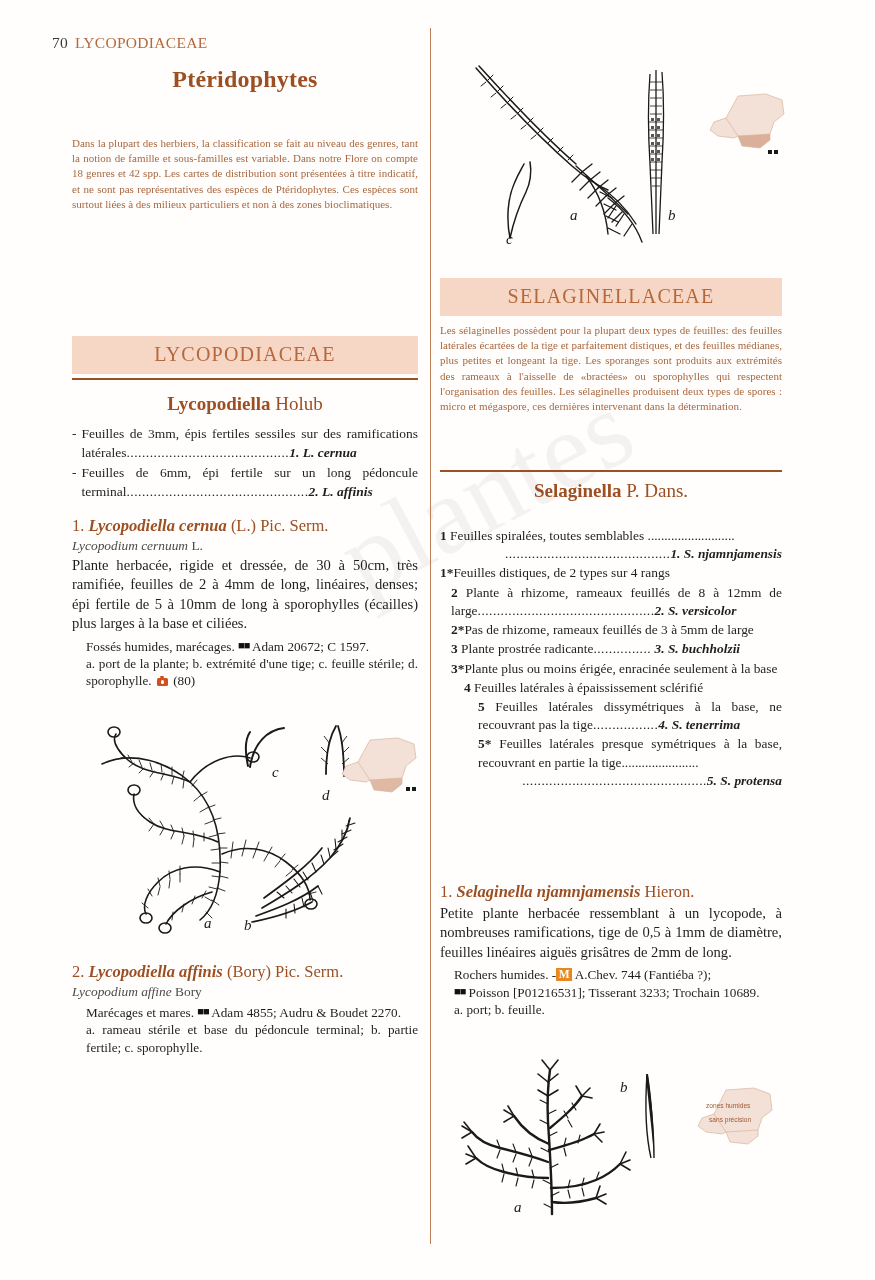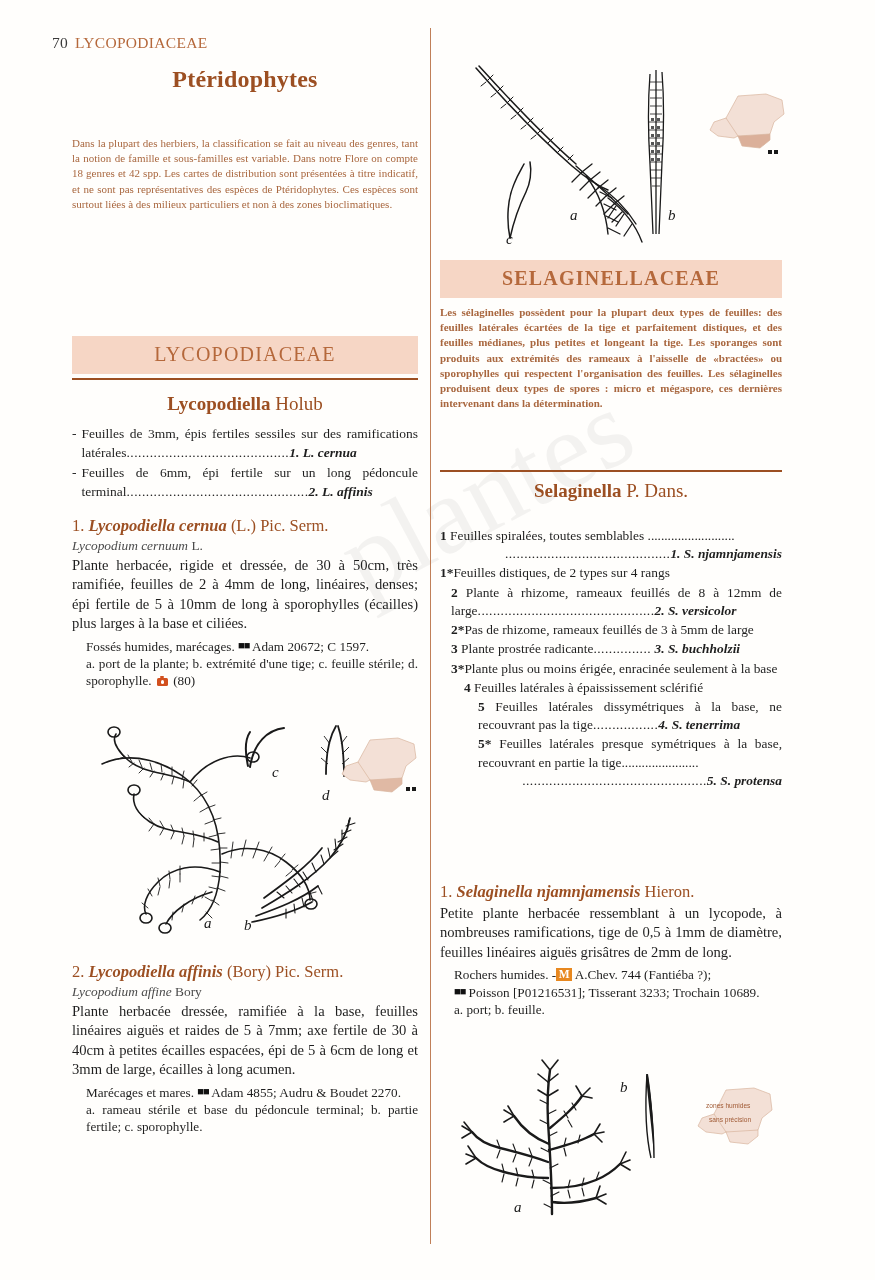--- a/index.html
+++ b/index.html
@@ -317,21 +317,20 @@
   <div class="col col-left" style="top:958px;">
     <div class="sp-head">
       <span class="num">2.</span>
       <span class="binom">Lycopodiella affinis</span>
       <span class="auth">(Bory) Pic. Serm.</span>
     </div>
     <div class="syn">
       <span>Lycopodium affine</span>
       <span class="nonital">Bory</span>
     </div>
-    <div class="descr">Plante herbacée dressée, ramifiée à la base, feuilles linéaires aiguës et raides de 5 à 7mm; axe fertile de 30 à 40cm à petites écailles espacées, épi de 5 à 6cm de long et 3mm de large, écailles à long acumen.</div>
     <div class="notes">
       <span>Marécages et mares.</span>
       <span class="dd">■■</span>
       <span>Adam 4855; Audru &amp; Boudet 2270.</span><br>
       <span>a. rameau stérile et base du pédoncule terminal; b. partie fertile; c. sporophylle.</span>
     </div>
   </div>
 
   <div class="fig" style="left:448px;top:58px;">
     <svg width="250" height="188" viewBox="0 0 250 188">
@@ -438,21 +437,21 @@
         <path d="M18 30 L6 34 L2 42 L10 48 L26 50 L30 48 Z"></path>
         <path d="M30 48 L34 58 L52 60 L62 52 L62 46 Z" fill="#dbb09a"></path>
       </g>
       <g fill="#1a1a1a">
           <rect x="60" y="62" width="4" height="4"></rect>
           <rect x="66" y="62" width="4" height="4"></rect>
         </g>
     </svg>
   </div>
 
-  <div class="col col-right" style="top:260px;font-weight:bold;">
+  <div class="col col-right" style="top:278px;">
     <div class="fam-band">
       <div class="fam-name">SELAGINELLACEAE</div>
     </div>
     <div class="para" style="margin-top:7px;">Les sélaginelles possèdent pour la plupart deux types de feuilles: des feuilles latérales écartées de la tige et parfaitement distiques, et des feuilles médianes, plus petites et longeant la tige. Les sporanges sont produits aux extrémités des rameaux à l'aisselle de «bractées» ou sporophylles qui respectent l'organisation des feuilles. Les sélaginelles produisent deux types de spores : micro et mégaspore, ces dernières intervenant dans la détermination.</div>
   </div>
 
   <div class="col col-right" style="top:470px;">
     <div class="genus-rule"></div>
     <div class="genus" style="margin-top:8px;">
       <b>Selaginella</b>

